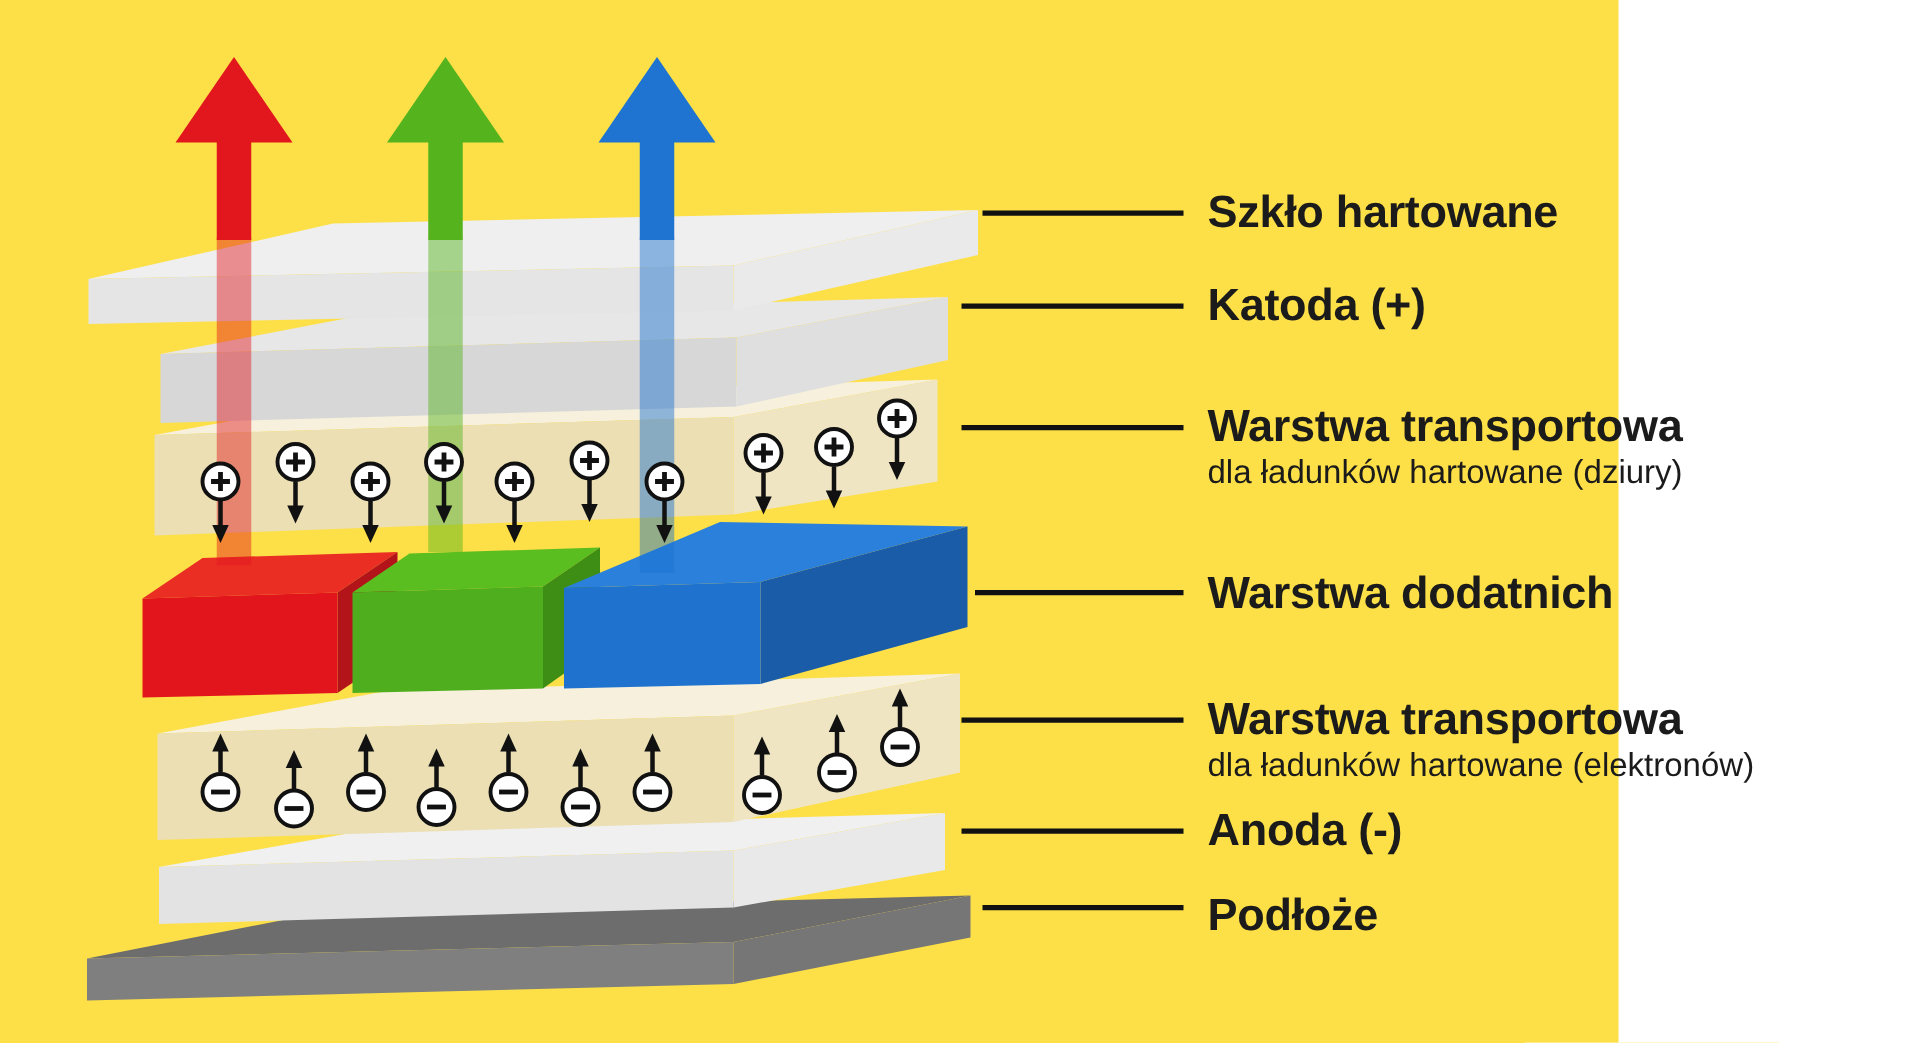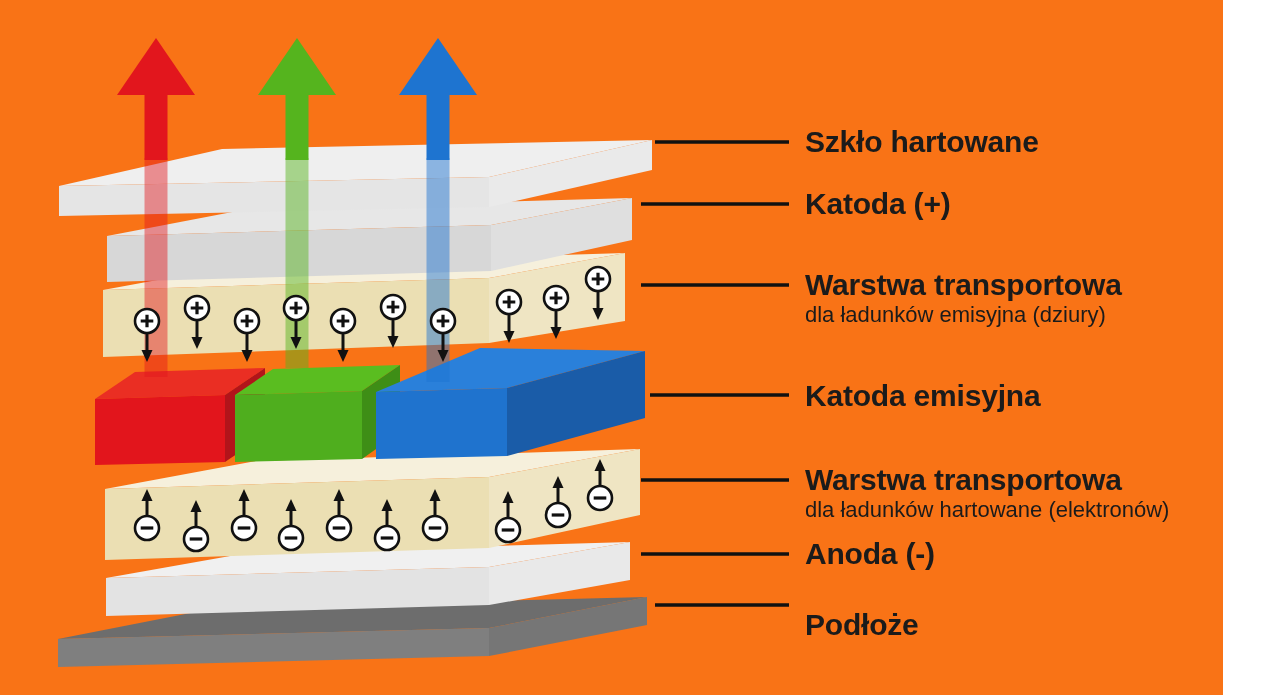--- a/index.html
+++ b/index.html
@@ -1,17 +1,17 @@
 <!DOCTYPE html>
 <html><head>
 <meta charset="utf-8">
 <style>
   html,body{margin:0;padding:0;background:#ffffff;}
   body{width:1280px;height:695px;overflow:hidden;font-family:"Liberation Sans",sans-serif;}
-  .stage{position:relative;width:1209px;height:695px;background:#f97316;padding-left:14px;}
+  .stage{position:relative;width:1079px;height:695px;background:#fde047;}
   .stage svg{position:absolute;left:0;top:0;width:1280px;height:695px;}
   .lbl{position:absolute;left:805px;transform:translateY(-50%);white-space:nowrap;color:#1b1b1b;line-height:1;}
   .lbl-main{font-size:30px;font-weight:700;letter-spacing:-0.2px;}
   .lbl-sub{font-size:22px;font-weight:400;}
 </style>
 </head>
 <body>
 
 <div class="stage">
   <svg viewBox="0 0 1280 695" aria-hidden="true">
@@ -135,20 +135,20 @@
       <line x1="641" y1="480" x2="789" y2="480"></line>
       <line x1="641" y1="554" x2="789" y2="554"></line>
       <line x1="655" y1="605" x2="789" y2="605"></line>
     </g>
   </svg>
 
   <div>
     <div class="lbl lbl-main" style="top:142px">Szkło hartowane</div>
     <div class="lbl lbl-main" style="top:204px">Katoda (+)</div>
     <div class="lbl lbl-main" style="top:285px">Warstwa transportowa</div>
-    <div class="lbl lbl-sub" style="top:315px">dla ładunków emisyjna (dziury)</div>
-    <div class="lbl lbl-main" style="top:396px">Katoda emisyjna</div>
+    <div class="lbl lbl-sub" style="top:315px">dla ładunków hartowane (dziury)</div>
+    <div class="lbl lbl-main" style="top:396px">Warstwa dodatnich</div>
     <div class="lbl lbl-main" style="top:480px">Warstwa transportowa</div>
     <div class="lbl lbl-sub" style="top:510px">dla ładunków hartowane (elektronów)</div>
     <div class="lbl lbl-main" style="top:554px">Anoda (-)</div>
-    <div class="lbl lbl-main" style="top:625px">Podłoże</div>
+    <div class="lbl lbl-main" style="top:611px">Podłoże</div>
   </div>
 </div>
 
 </body></html>

